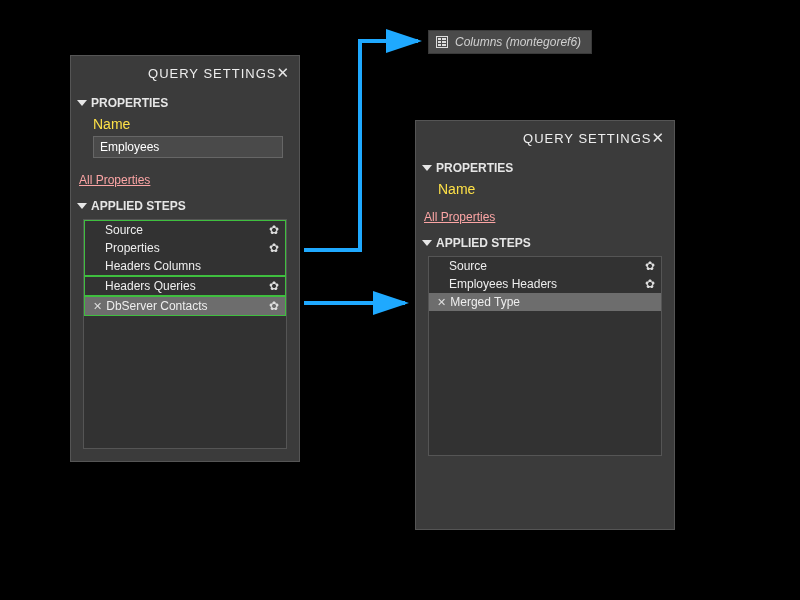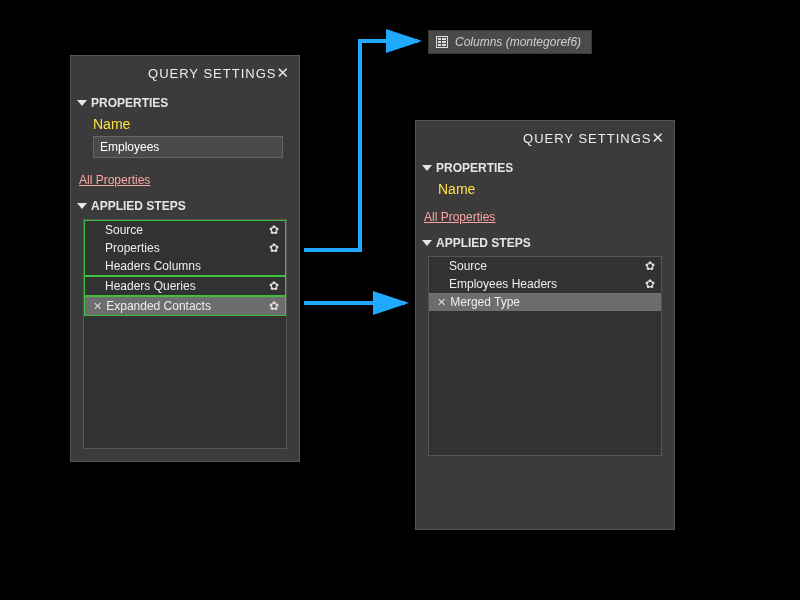--- a/index.html
+++ b/index.html
@@ -199,21 +199,21 @@
         </div>
         <div class="step-row group-border">
           <div class="step-left">
             <span>Headers Queries</span>
           </div>
           <span class="gear">✿</span>
         </div>
         <div class="step-row step-selected group-border">
           <div class="step-left">
             <span class="step-x">✕</span>
-            <span>Expanded Contacts</span>
+            <span>DbServer Contacts</span>
           </div>
           <span class="gear">✿</span>
         </div>
       </div>
   </div>
 </div>
 
 <div class="panel" style="left:415px; top:120px; width:260px; height:410px;">
   <div class="panel-header">
     <span class="panel-title">QUERY SETTINGS</span>

